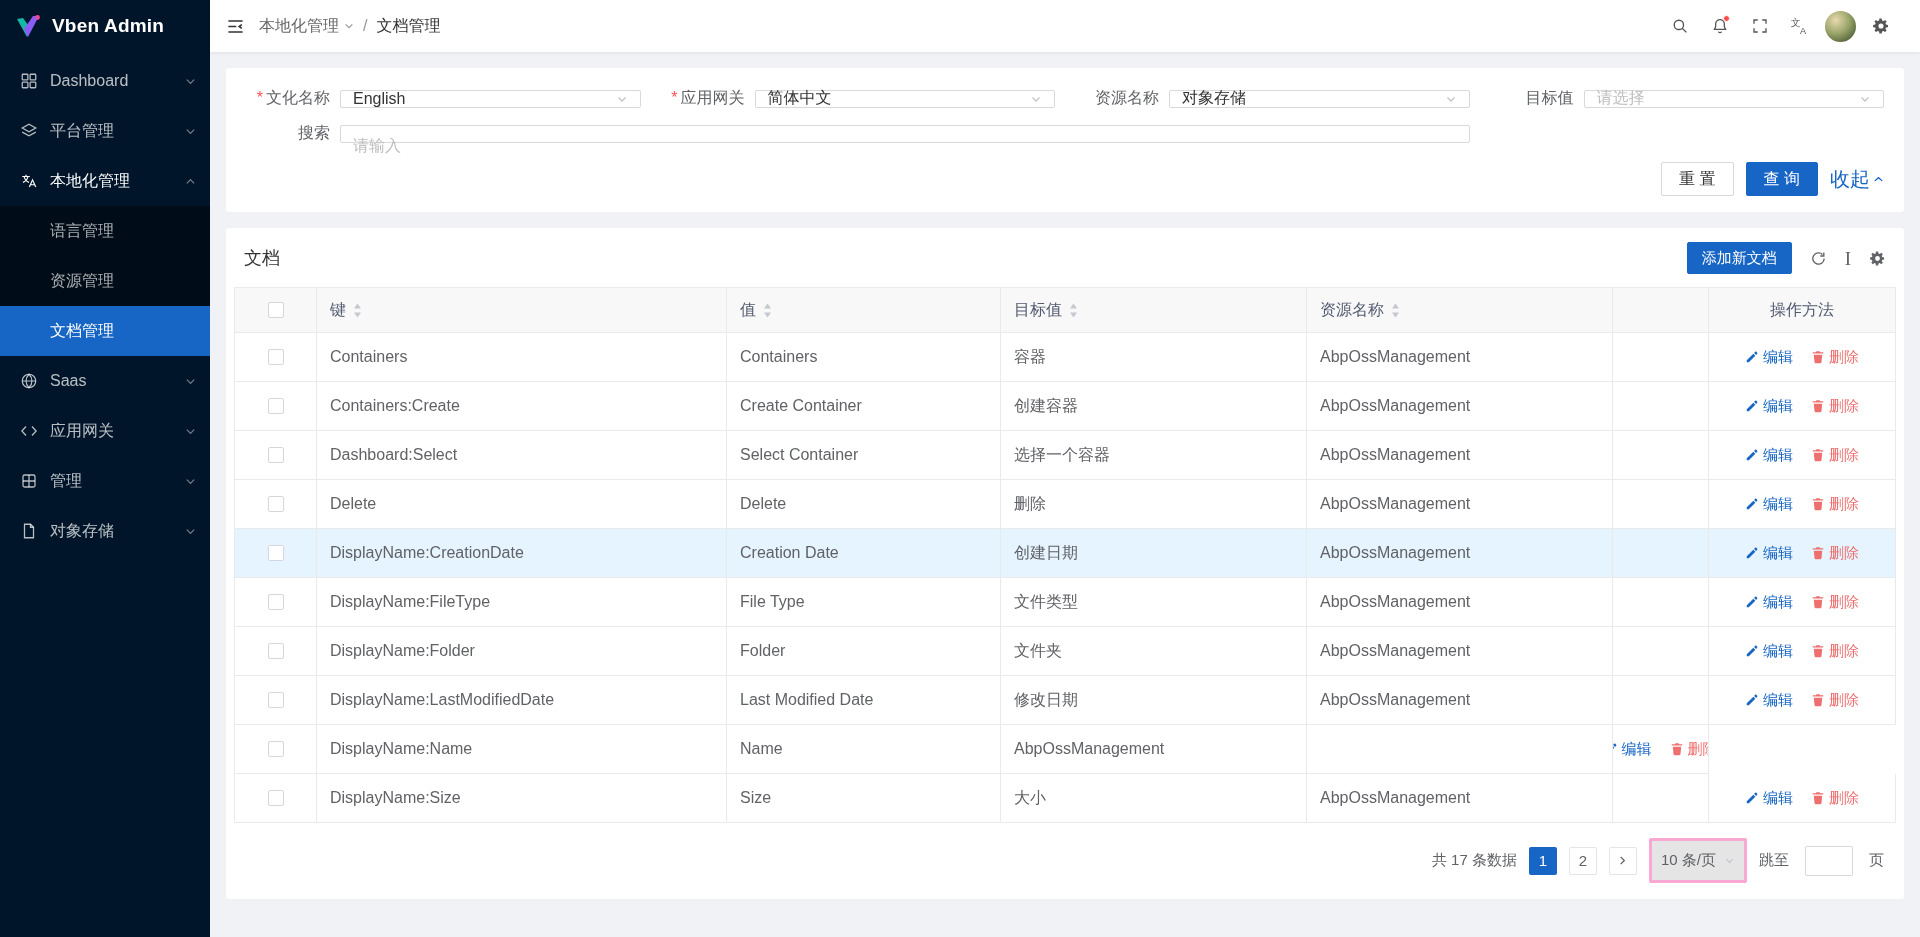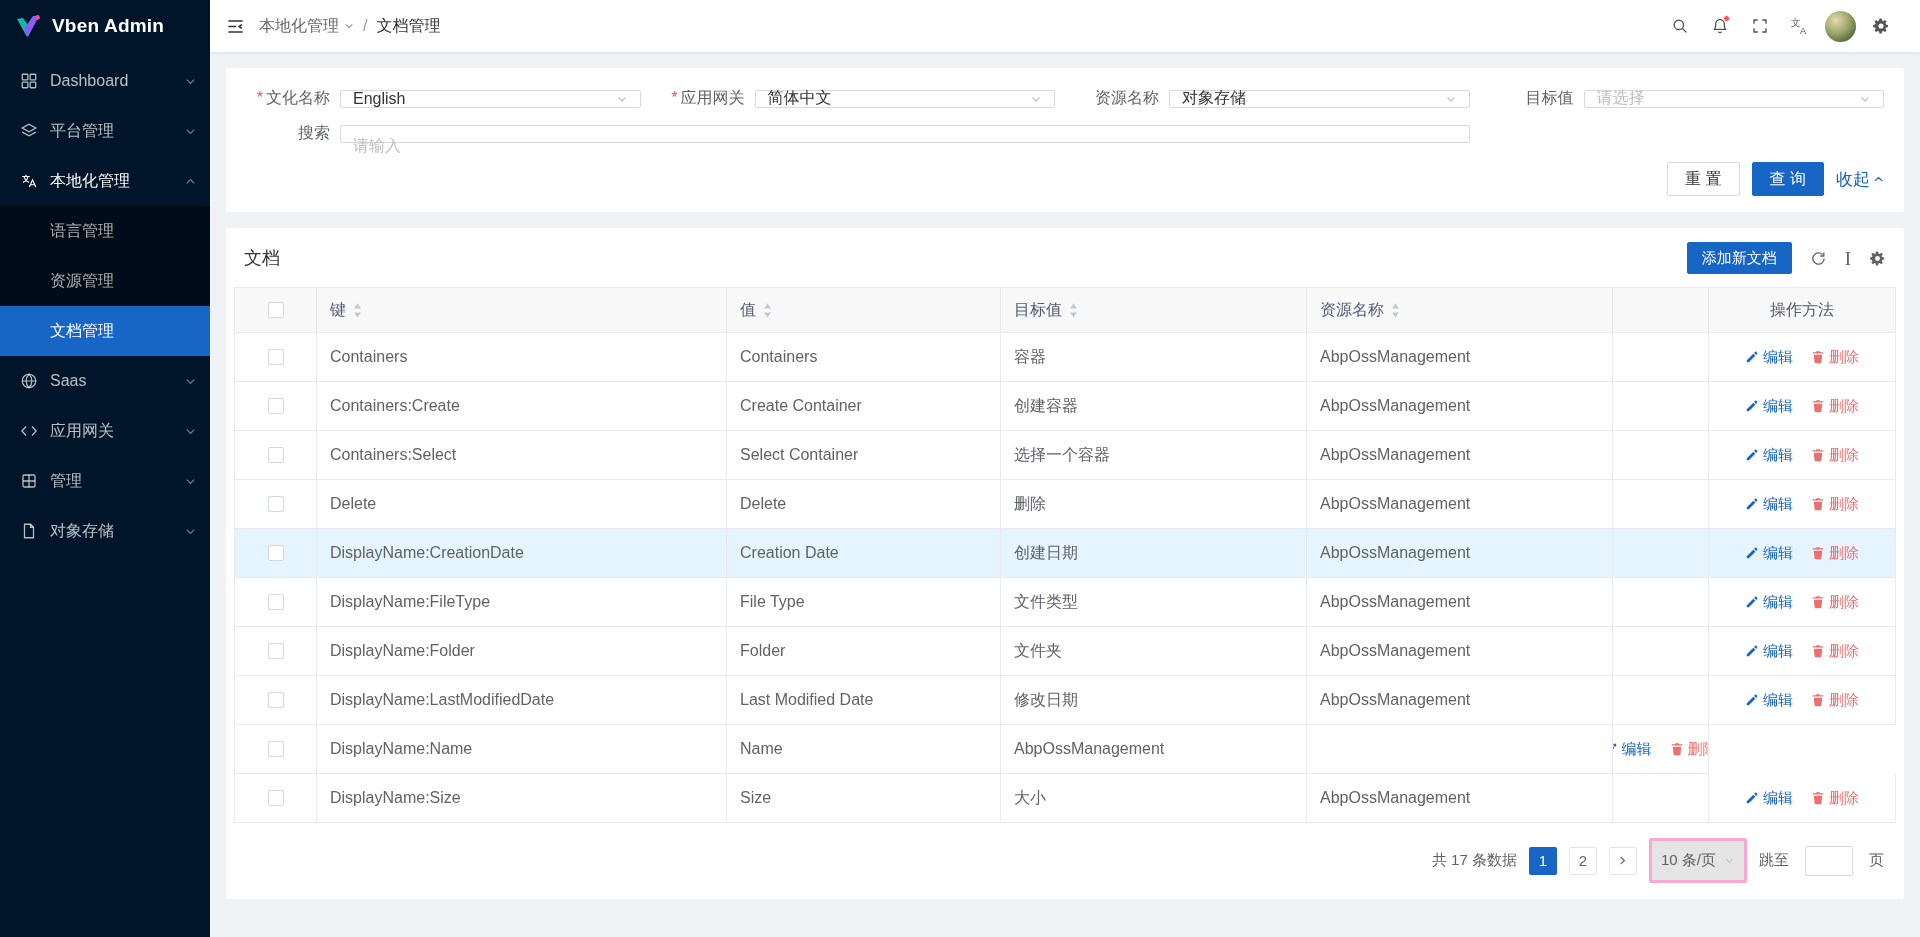--- a/index.html
+++ b/index.html
@@ -52,21 +52,21 @@
   .star { color:#ff4d4f; margin-right:3px; }
   .control { flex:1; height:18px; border:1px solid #d9d9d9; border-radius:2px; background:#fff; display:flex; align-items:center; padding:0 12px; min-width:0; cursor:pointer; }
   .sel-value { flex:1; color:#333; white-space:nowrap; overflow:hidden; }
   .select.is-placeholder .sel-value { color:#bfbfbf; }
   .text-input { font:inherit; color:#7f1d1d; border:none; outline:none; width:100%; background:transparent; cursor:text;margin-top:24px; }
   .text-input::placeholder { color:#bfbfbf; }
   .field-search { grid-column:1 / span 3; }
   .filter-actions { display:flex; justify-content:flex-end; align-items:center; gap:12px; margin-top:18px; }
   .btn { height:34px; padding:0 17px; border-radius:2px; border:1px solid #d9d9d9; background:#fff; color:#333; font-size:16px; font-family:inherit; cursor:pointer; white-space:nowrap; }
   .btn.primary { background:var(--primary); border-color:var(--primary); color:#fff; }
-  .link-collapse { color:var(--primary); display:flex; align-items:center; gap:3px; cursor:pointer; font-size:17px; }
+  .link-collapse { color:var(--primary); display:flex; align-items:center; gap:3px; cursor:pointer; font-size:20px; }
 
   
   .table-card { margin-top:16px; padding-bottom:10px; }
   .table-toolbar { display:flex; align-items:center; padding:14px 18px 13px; }
   .table-title { font-size:18px; color:#333; }
   .toolbar-right { margin-left:auto; display:flex; align-items:center; gap:18px; }
   .btn-sm { height:32px; padding:0 14px; font-size:15px;margin-left:44px; }
   .tool-icon { color:#606266; cursor:pointer; display:flex; align-items:center; }
   .ibeam { font-family:"Liberation Serif",serif; font-size:19px; line-height:1; color:#606266; font-weight:400; }
 
@@ -462,21 +462,21 @@
                   </svg>
         <span>删除</span>
       </span>
     </div>
   </div>
 
   <div class="trow">
     <div class="td td-check">
                 <span class="checkbox"></span>
               </div>
-    <div class="td c-key">Containers:Select</div>
+    <div class="td c-key">Dashboard:Select</div>
     <div class="td c-value">Select Container</div>
     <div class="td c-target">选择一个容器</div>
     <div class="td c-resource">AbpOssManagement</div>
     <div class="td"></div>
     <div class="td td-actions">
       <span class="action edit">
         <svg width="14" height="14" viewBox="0 0 16 16" fill="currentColor">
                     <path d="M2 11.7V14h2.3L11.8 6.5 9.5 4.2 2 11.7zM10.4 3.3l2.3 2.3 1.2-1.2c.4-.4.4-1 0-1.4l-.9-.9c-.4-.4-1-.4-1.4 0l-1.2 1.2z"></path>
                   </svg>
         <span>编辑</span>

